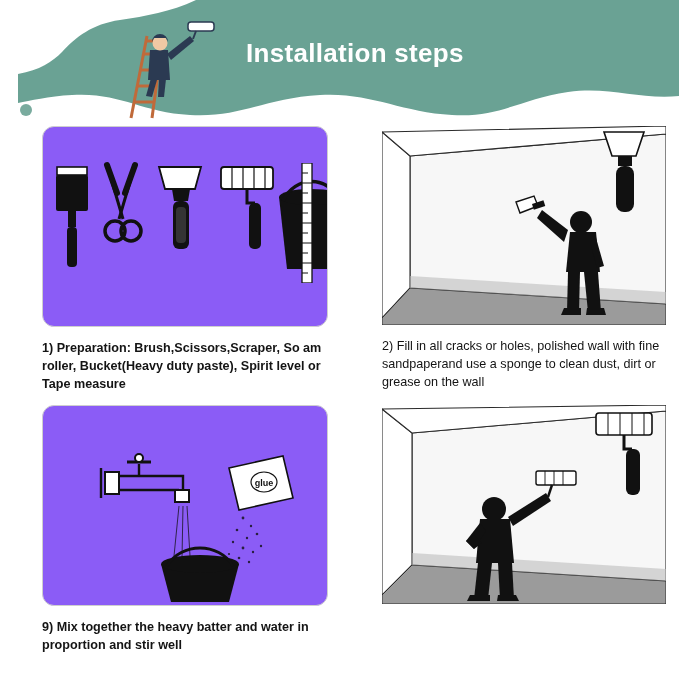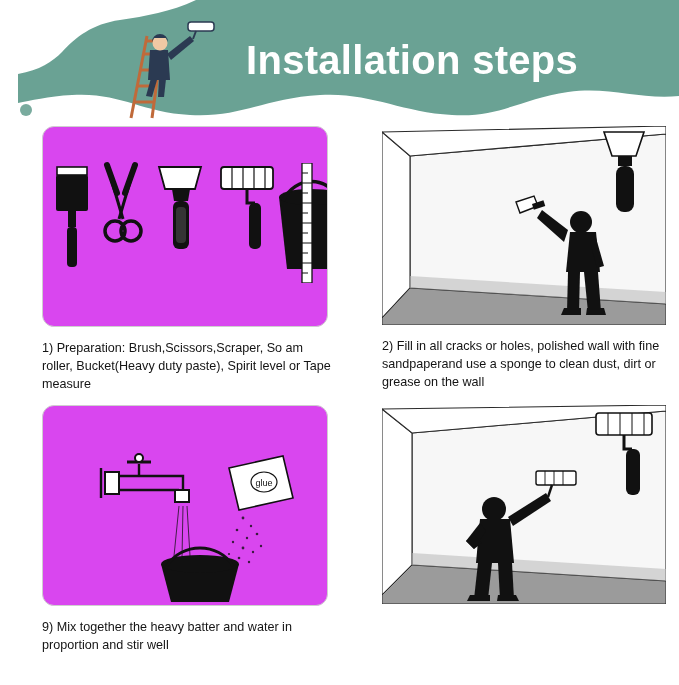--- a/index.html
+++ b/index.html
@@ -27,21 +27,21 @@
     left: 0;
     top: 0;
     width: 679px;
     height: 120px;
   }
   .banner svg { display: block; }
   .banner-title {
     position: absolute;
     left: 246px;
     top: 38px;
-    font-size: 40px;
+    font-size: 26px;
     font-weight: bold;
     color: #ffffff;
     letter-spacing: 0.3px;
     white-space: nowrap;
   }
 
   
   .grid {
     position: absolute;
     left: 0;
@@ -49,29 +49,29 @@
     width: 679px;
     display: grid;
     grid-template-columns: 340px 339px;
     grid-template-rows: auto auto;
   }
   .cell {
     box-sizing: border-box;
     padding: 8px 14px 4px 42px;
   }
   .cell.right { padding-left: 42px; }
-  .cell.left  { padding-left: 42px; padding-right: 14px; }
+  .cell.left  { padding-left: 42px; padding-right: 14px; font-weight: bold; }
 
   .imgbox {
     position: relative;
     width: 284px;
     height: 199px;
     border: 1px solid #cfcfcf;
     border-radius: 12px;
-    background: #d946ef;
+    background: #8b5cf6;
     overflow: hidden;
   }
   .imgbox.plain {
     background: #ffffff;
     border: none;
     border-radius: 0;
     width: 284px;
     height: 199px;
   }
   .imgbox svg { display: block; }

